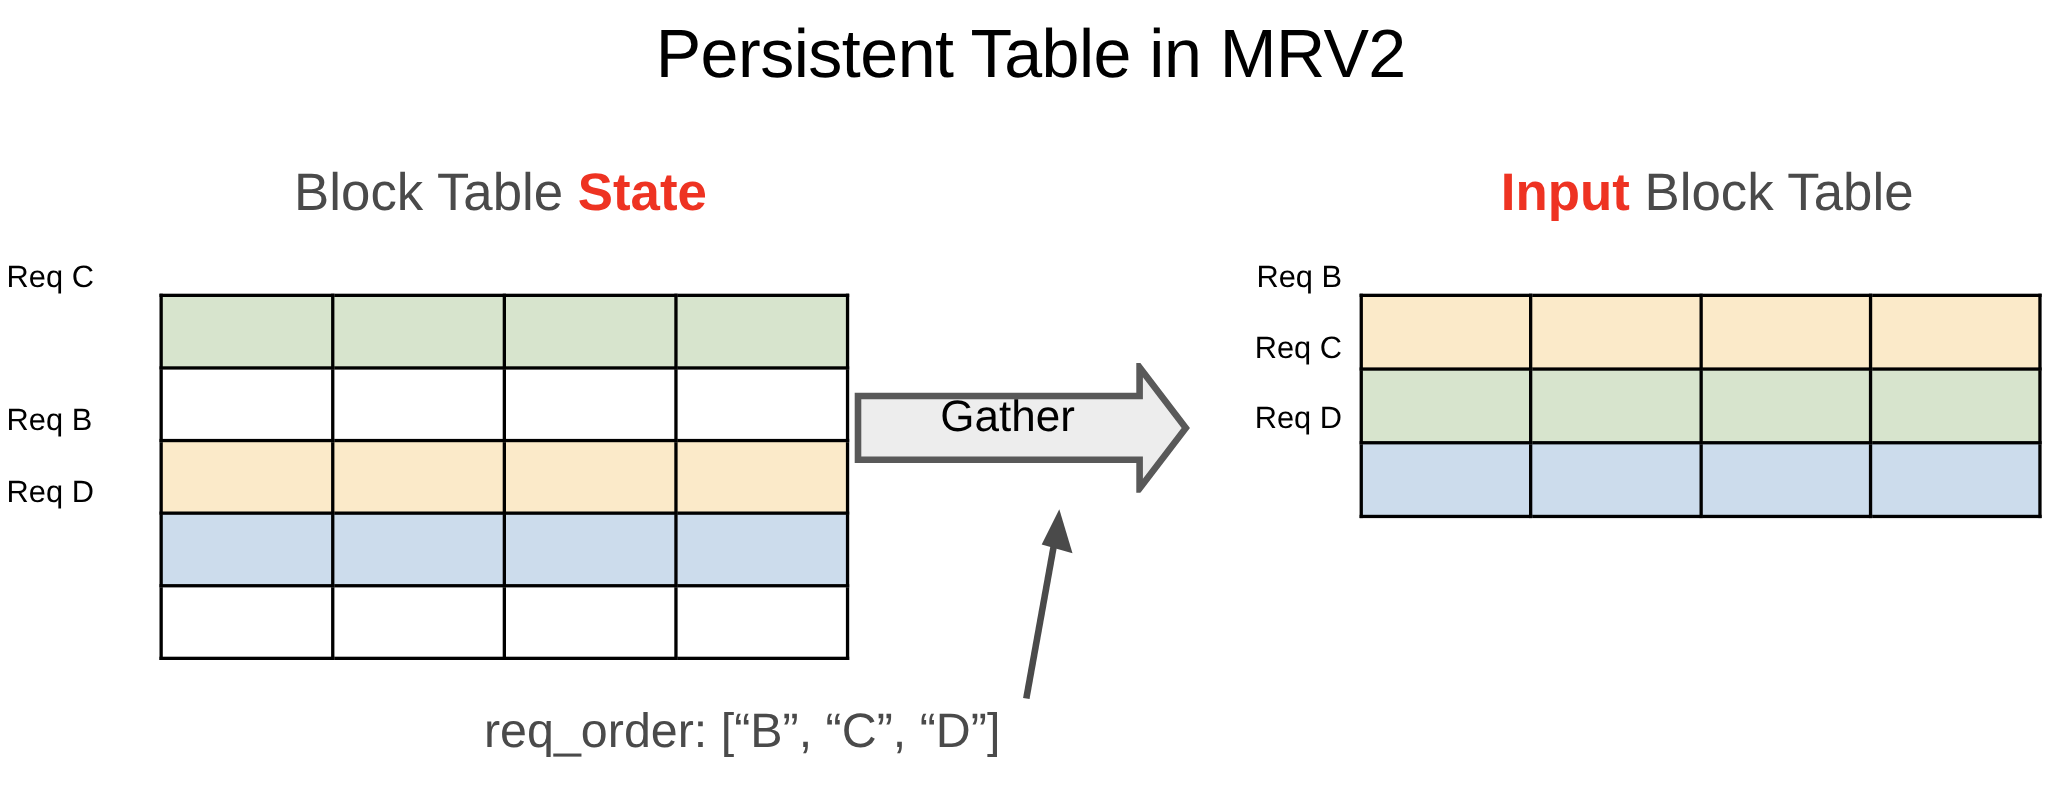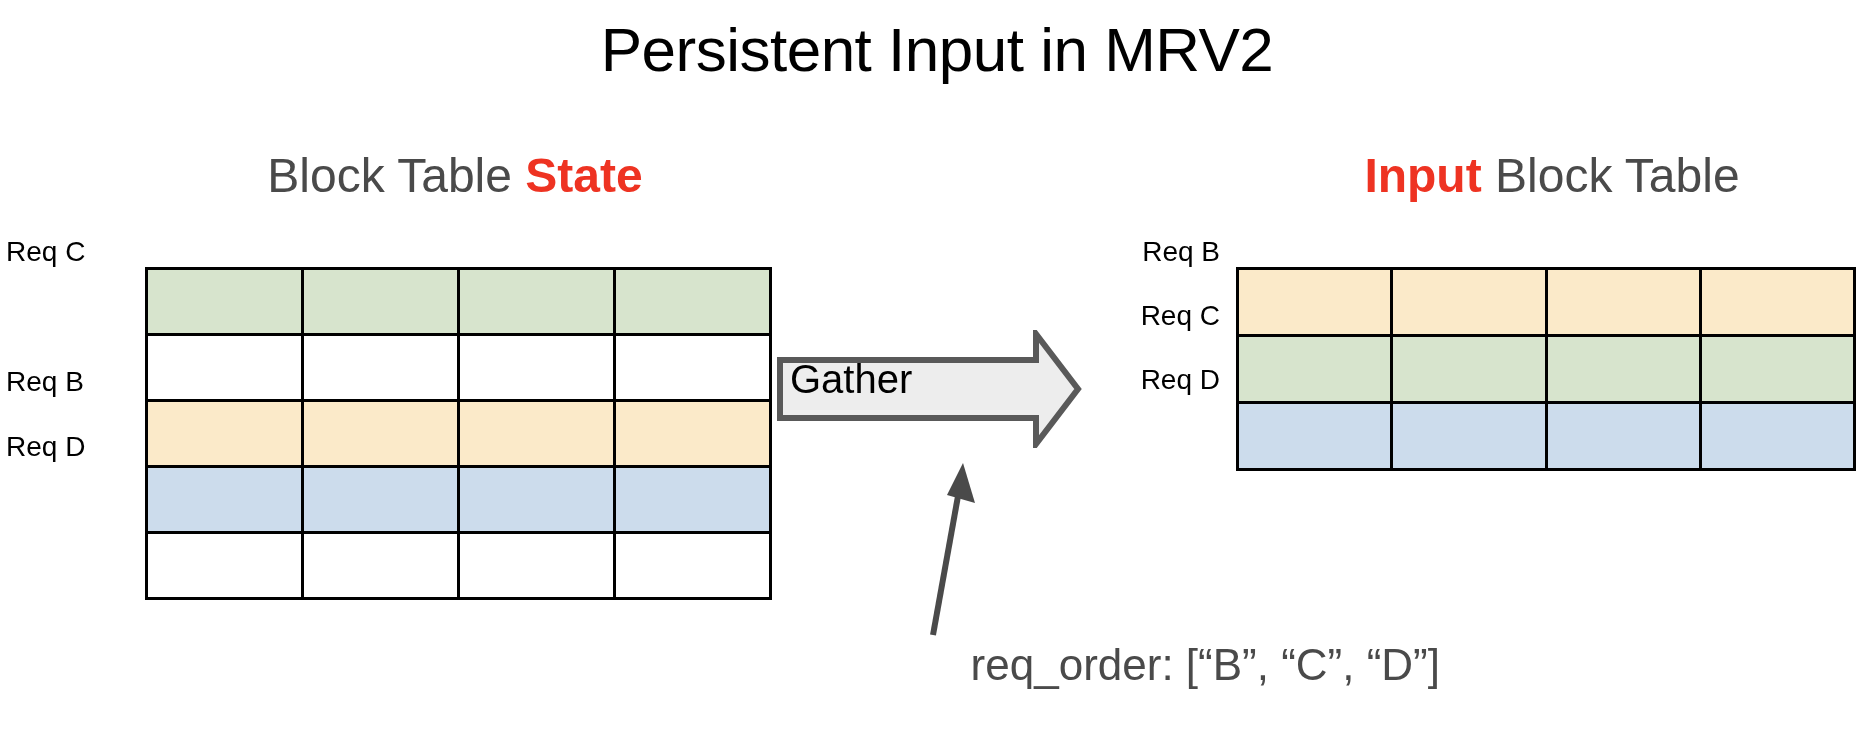--- a/index.html
+++ b/index.html
@@ -117,20 +117,21 @@
     top: 330px;
     width: 306px;
     height: 118px;
   }
   #gather-arrow svg { display: block; }
   #gather-label {
     position: absolute;
     left: 790px;
     top: 355px;
     width: 252px;
+    text-align: center;
     font-size: 40px;
     line-height: 48px;
     color: #000000;
     white-space: nowrap;
     font-family: "Liberation Sans Narrow", "Liberation Sans", sans-serif;
     pointer-events: none;
   }
 
   
   #pointer-arrow {
@@ -141,34 +142,34 @@
     height: 185px;
   }
   #pointer-arrow svg { display: block; }
 
   
   #caption {
     position: absolute;
     left: 440px;
     top: 638px;
     width: 1000px;
-    text-align: right;
+    text-align: left;
     font-size: 44px;
     line-height: 54px;
     color: #4a4a4a;
     white-space: nowrap;
     font-family: "Liberation Sans Narrow", "Liberation Sans", sans-serif;
   }
 </style>
 </head>
 <body>
 
 <div id="canvas">
 
-  <div class="slide-title">Persistent Input in MRV2</div>
+  <div class="slide-title">Persistent Table in MRV2</div>
 
   <div class="section-heading" id="heading-right"><span class="accent">Input</span><span> Block Table</span></div>
 
   <div class="section-heading" id="heading-left"><span>Block Table </span><span class="accent">State</span></div>
 
   <div class="row-label" id="label-left-0">Req C</div>
   <div class="row-label" id="label-left-2">Req B</div>
   <div class="row-label" id="label-left-3">Req D</div>
 
   <table class="btable" id="table-state">

